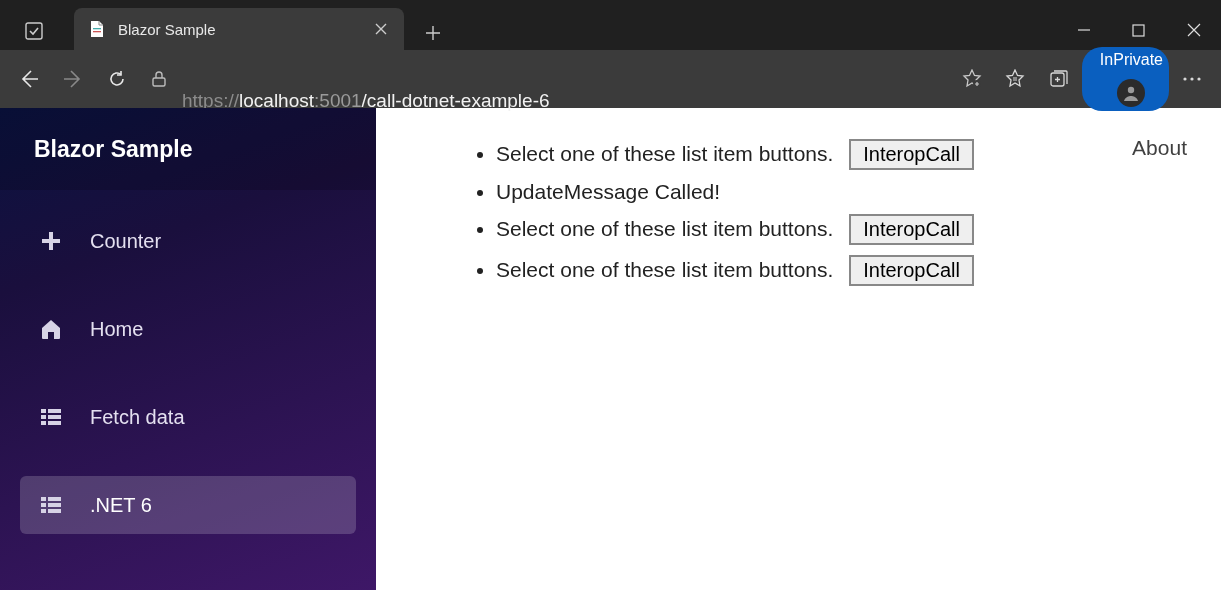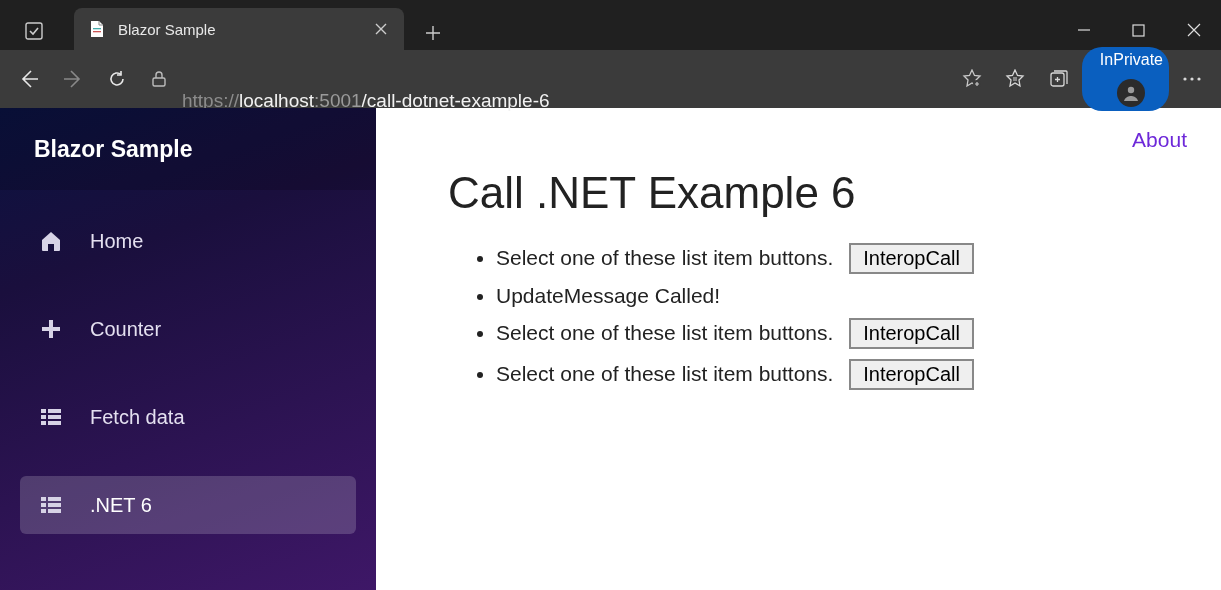--- a/index.html
+++ b/index.html
@@ -33,21 +33,21 @@
   
   .viewport { display:flex; height:482px; background:#fff; }
   .sidebar { width:376px; background:linear-gradient(160deg,#0a1240 0%,#1a0f3d 30%,#3e1767 100%); color:#fff; display:flex; flex-direction:column; }
   .brand { height:82px; display:flex; align-items:center; padding:0 34px; font-size:23px; font-weight:600; background:rgba(0,0,0,0.15); }
   .nav { padding:22px 20px; display:flex; flex-direction:column; gap:30px; }
   .nav-item { display:flex; align-items:center; gap:26px; padding:16px 18px; border-radius:6px; color:#e4e0f0; font-size:20px; cursor:pointer; }
   .nav-item.active { background:rgba(255,255,255,0.18); color:#fff; }
   .nav-icon { width:26px; height:26px; display:flex; align-items:center; justify-content:center; flex-shrink:0; }
 
   .content { flex:1; padding:26px 36px; position:relative; }
-  .about { position:absolute; right:34px; top:20px; color:#6d28d9; font-size:21px; cursor:pointer; }
+  .about { position:absolute; right:34px; top:28px; color:#404040; font-size:21px; cursor:pointer; }
   h1.page-title { font-size:44px; font-weight:400; margin:34px 0 20px 36px; color:#222; }
   ul.items { margin:0 0 0 60px; padding:0 0 0 24px; }
   ul.items li { font-size:21px; color:#222; padding:5px 0; }
   ul.items li button { font-size:20px; background:#efefef; border:2px solid #888; padding:2px 12px; margin-left:10px; cursor:pointer; font-family:inherit; }
 
   svg { display:block; }
 </style>
 </head>
 <body>
 
@@ -169,32 +169,32 @@
   </div>
 </div>
 
 <div class="viewport">
   <aside class="sidebar">
     <div class="brand">Blazor Sample</div>
     <nav class="nav" id="nav">
         <div class="nav-item">
           <span class="nav-icon">
             <svg width="24" height="24" viewBox="0 0 24 24">
+              <path d="M10 3h4v7h7v4h-7v7h-4v-7H3v-4h7z" fill="#d7d3e6"></path>
+            </svg>
+          </span>
+          <span>Counter</span>
+        </div>
+        <div class="nav-item">
+          <span class="nav-icon">
+            <svg width="24" height="24" viewBox="0 0 24 24">
               <path d="M3 11l9-8 9 8v10a1 1 0 0 1-1 1h-5v-7h-6v7H4a1 1 0 0 1-1-1z" fill="#d7d3e6"></path>
             </svg>
           </span>
           <span>Home</span>
-        </div>
-        <div class="nav-item">
-          <span class="nav-icon">
-            <svg width="24" height="24" viewBox="0 0 24 24">
-              <path d="M10 3h4v7h7v4h-7v7h-4v-7H3v-4h7z" fill="#d7d3e6"></path>
-            </svg>
-          </span>
-          <span>Counter</span>
         </div>
         <div class="nav-item">
           <span class="nav-icon">
             <svg width="24" height="24" viewBox="0 0 24 24">
               <rect x="2" y="4" width="5" height="4" fill="#d7d3e6"></rect>
               <rect x="9" y="4" width="13" height="4" fill="#d7d3e6"></rect>
               <rect x="2" y="10" width="5" height="4" fill="#d7d3e6"></rect>
               <rect x="9" y="10" width="13" height="4" fill="#d7d3e6"></rect>
               <rect x="2" y="16" width="5" height="4" fill="#d7d3e6"></rect>
               <rect x="9" y="16" width="13" height="4" fill="#d7d3e6"></rect>
@@ -213,21 +213,20 @@
               <rect x="9" y="16" width="13" height="4" fill="#d7d3e6"></rect>
             </svg>
           </span>
           <span>.NET 6</span>
         </div>
       </nav>
   </aside>
 
   <main class="content">
     <a class="about">About</a>
-    <h1 class="page-title">Call .NET Example 6</h1>
     <ul class="items" id="items">
         <li><span>Select one of these list item buttons.</span> <button>InteropCall</button></li>
         <li><span>UpdateMessage Called!</span></li>
         <li><span>Select one of these list item buttons.</span> <button>InteropCall</button></li>
         <li><span>Select one of these list item buttons.</span> <button>InteropCall</button></li>
       </ul>
   </main>
 </div>
 
 </body></html>

